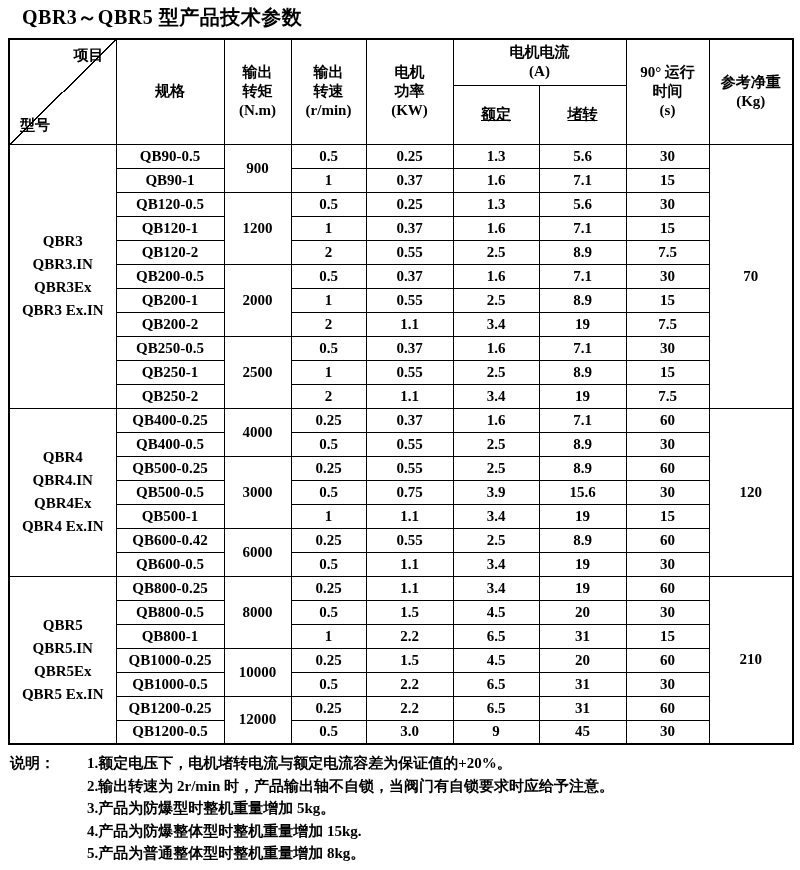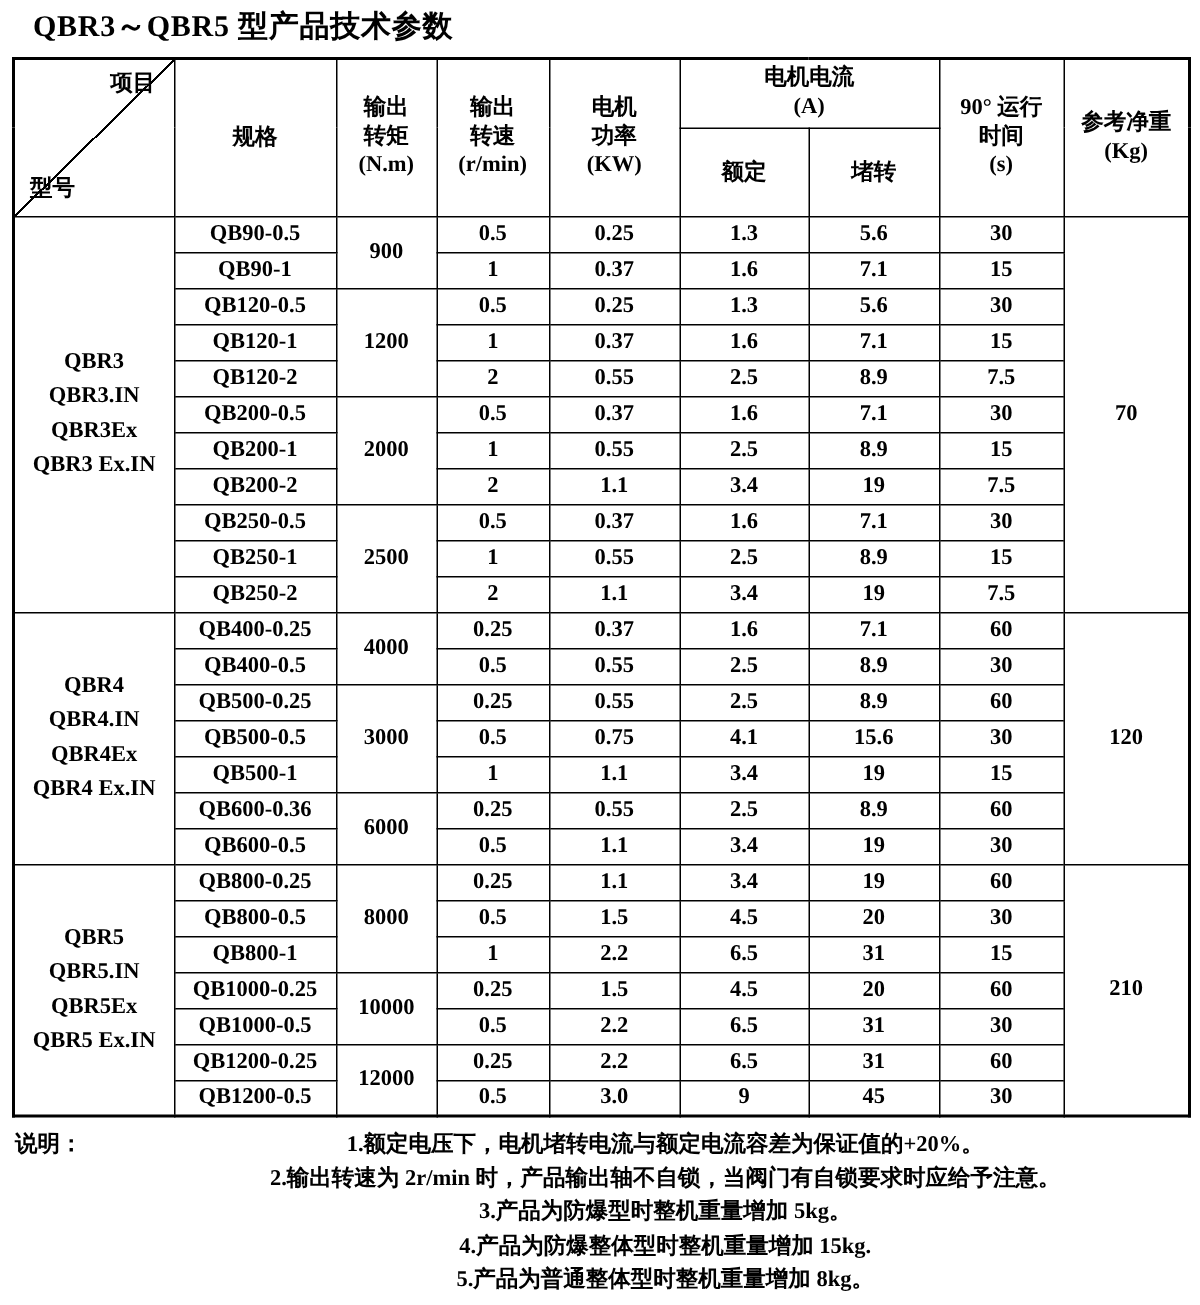--- a/index.html
+++ b/index.html
@@ -33,21 +33,21 @@
     border: 1px solid #000;
     font-weight: bold;
     font-size: 15px;
     text-align: center;
     vertical-align: middle;
     padding: 0 2px;
     overflow: hidden;
   }
   .pre { white-space: pre-line; line-height: 19px; }
   thead tr.h1 th { height: 46px; }
-  thead tr.h2 th { height: 59px; }
+  thead tr.h2 th { height: 59px; text-decoration: underline; }
   tbody tr { height: 24px; }
 
   
   th.corner {
     position: relative;
     padding: 0;
     background: linear-gradient(to bottom right,
       transparent calc(50% - 0.7px),
       #000 calc(50% - 0.7px),
       #000 calc(50% + 0.7px),
@@ -71,21 +71,21 @@
 
   .notes {
     display: flex;
     margin: 7px 0 0 10px;
     font-size: 15px;
     font-weight: bold;
     gap: 32px;
   }
   .notes-label { flex: 0 0 auto; line-height: 22.5px; }
   .notes-items { flex: 1 1 auto; }
-  .note-item { line-height: 22.5px; text-align: center; }
+  .note-item { line-height: 22.5px; }
 </style>
 </head>
 <body>
 
 <div class="page">
 
   <div class="doc-title">QBR3～QBR5 型产品技术参数</div>
 
   <table class="spec">
     <colgroup>
@@ -254,34 +254,34 @@
           <td>0.25</td>
           <td>0.55</td>
           <td>2.5</td>
           <td>8.9</td>
           <td>60</td>
         </tr>
         <tr>
           <td class="spec-cell">QB500-0.5</td>
           <td>0.5</td>
           <td>0.75</td>
-          <td>4.1</td>
+          <td>3.9</td>
           <td>15.6</td>
           <td>30</td>
         </tr>
         <tr>
           <td class="spec-cell">QB500-1</td>
           <td>1</td>
           <td>1.1</td>
           <td>3.4</td>
           <td>19</td>
           <td>15</td>
         </tr>
         <tr>
-          <td class="spec-cell">QB600-0.36</td>
+          <td class="spec-cell">QB600-0.42</td>
           <td rowspan="2">6000</td>
           <td>0.25</td>
           <td>0.55</td>
           <td>2.5</td>
           <td>8.9</td>
           <td>60</td>
         </tr>
         <tr>
           <td class="spec-cell">QB600-0.5</td>
           <td>0.5</td>

